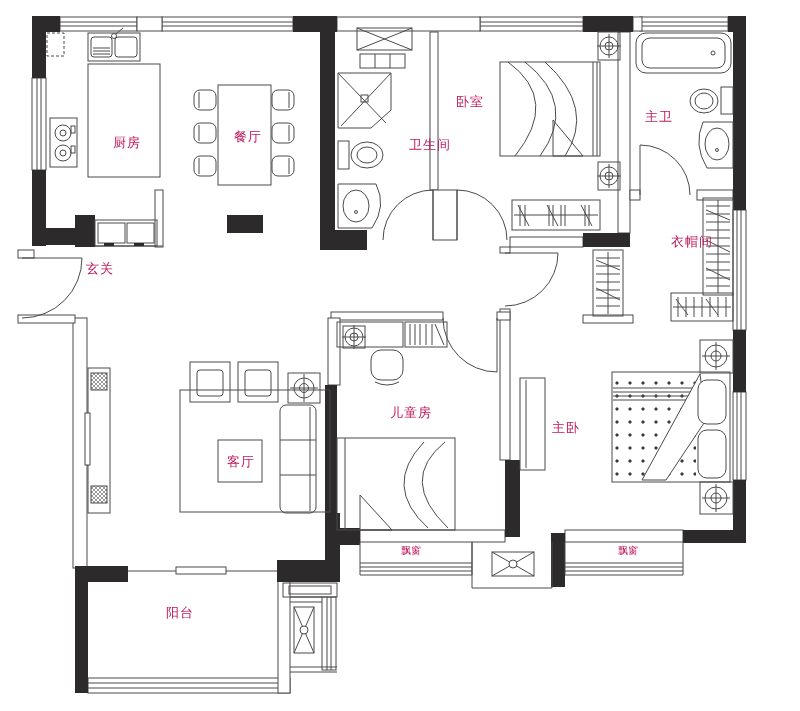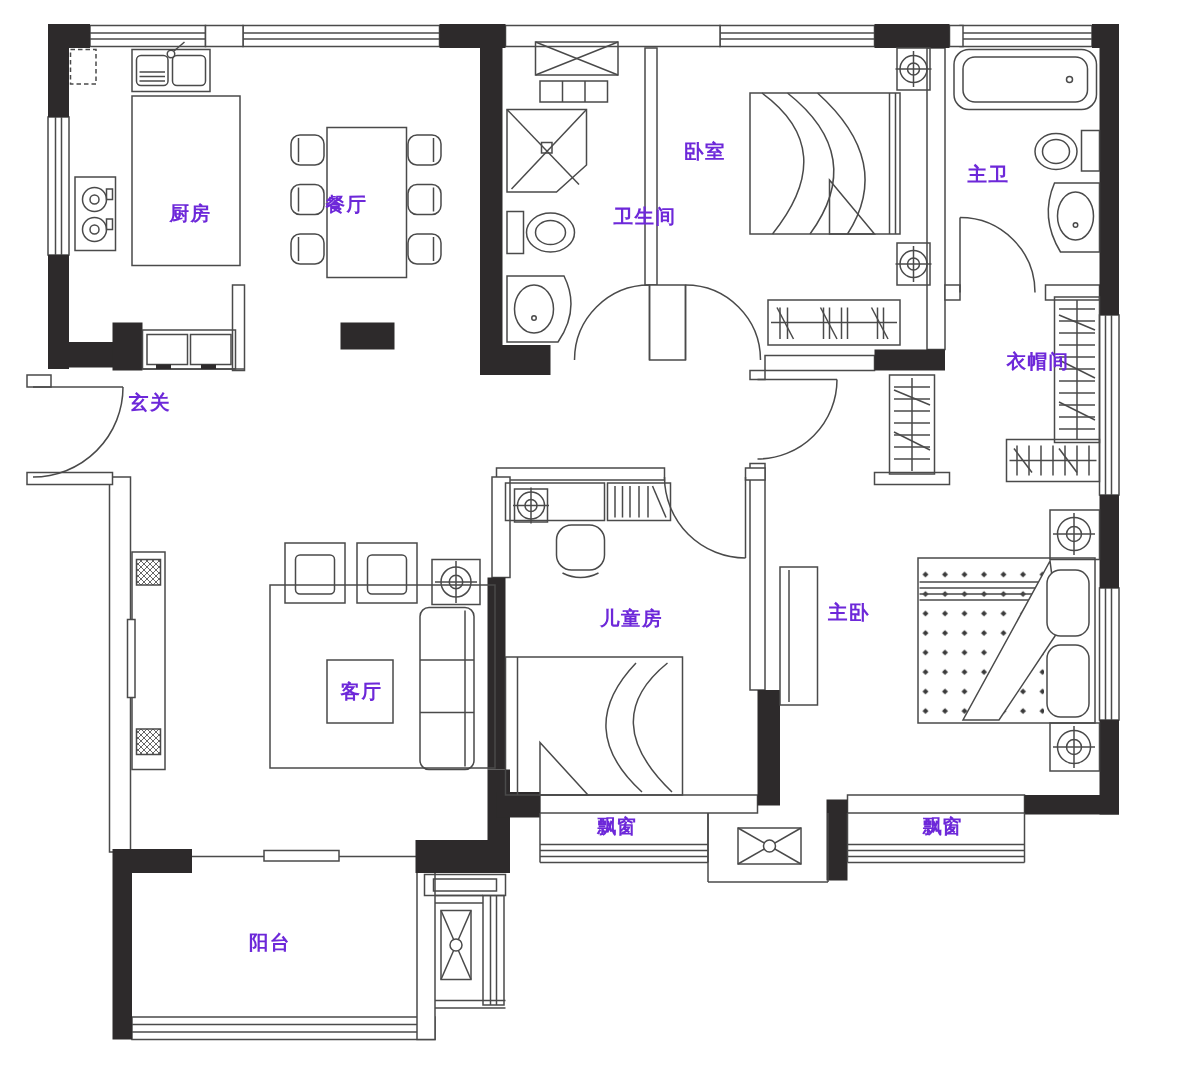--- a/index.html
+++ b/index.html
@@ -1,21 +1,21 @@
 <!DOCTYPE html>
 <html><head>
 <meta charset="utf-8">
 <style>
   html,body{margin:0;padding:0;background:#fff}
   .plan{position:relative;width:800px;height:711px;background:#ffffff;overflow:hidden;
         font-family:"Liberation Sans","DejaVu Sans",sans-serif}
   .plan svg{position:absolute;left:0;top:0}
-  .lbl{position:absolute;transform:translate(-50%,-50%);font-size:13px;font-weight:bold;
-       color:#6d28d9;letter-spacing:1px;white-space:nowrap;line-height:1}
-  .lbl.small{font-size:13px;letter-spacing:0}
+  .lbl{position:absolute;transform:translate(-50%,-50%);font-size:13px;font-weight:normal;
+       color:#be185d;letter-spacing:1px;white-space:nowrap;line-height:1}
+  .lbl.small{font-size:10px;letter-spacing:0}
 </style>
 </head>
 <body>
 
 <div class="plan">
 <svg width="800" height="711" viewBox="0 0 800 711">
 <defs>
   <pattern id="dots" width="13" height="13" patternUnits="userSpaceOnUse">
     <path d="M6 4 L8 6 L6 8 L4 6 Z" fill="#3a3a3a"></path>
   </pattern>
@@ -377,25 +377,25 @@
     <rect x="294" y="607" width="20" height="46"></rect>
     <line x1="294" y1="607" x2="314" y2="653"></line>
           <line x1="314" y1="607" x2="294" y2="653"></line>
     <circle cx="304" cy="630" r="4" fill="#fff"></circle>
   </g>
 
 </g>
 </svg>
 
 <div class="lbl" style="left:127px;top:142px">厨房</div>
-<div class="lbl" style="left:231px;top:136px">餐厅</div>
+<div class="lbl" style="left:248px;top:136px">餐厅</div>
 <div class="lbl" style="left:430px;top:144px">卫生间</div>
 <div class="lbl" style="left:470px;top:101px">卧室</div>
 <div class="lbl" style="left:659px;top:116px">主卫</div>
 <div class="lbl" style="left:692px;top:241px">衣帽间</div>
 <div class="lbl" style="left:100px;top:268px">玄关</div>
 <div class="lbl" style="left:241px;top:461px">客厅</div>
-<div class="lbl" style="left:421px;top:412px">儿童房</div>
-<div class="lbl" style="left:566px;top:408px">主卧</div>
+<div class="lbl" style="left:411px;top:412px">儿童房</div>
+<div class="lbl" style="left:566px;top:427px">主卧</div>
 <div class="lbl small" style="left:411px;top:551px">飘窗</div>
 <div class="lbl small" style="left:628px;top:551px">飘窗</div>
-<div class="lbl" style="left:180px;top:628px">阳台</div>
+<div class="lbl" style="left:180px;top:612px">阳台</div>
 </div>
 
 </body></html>

